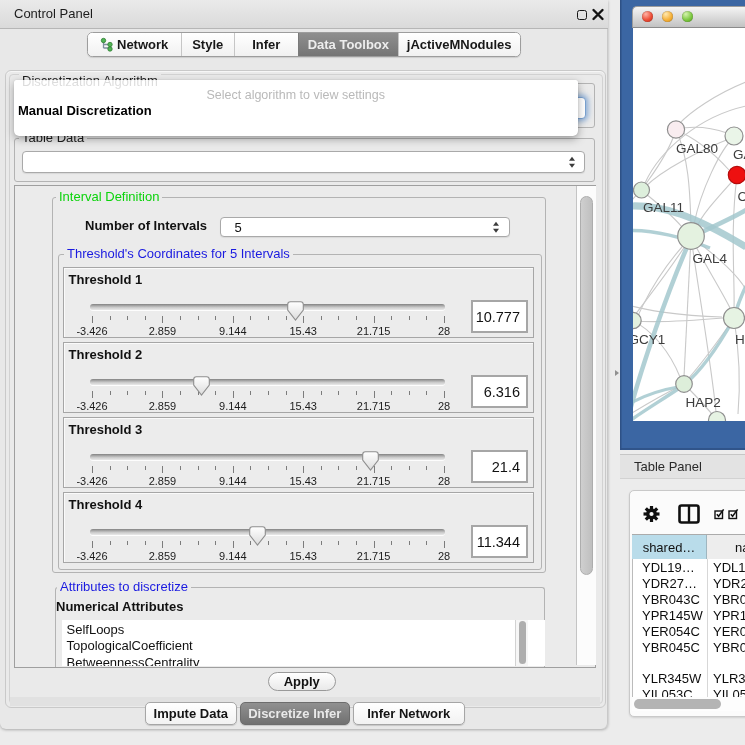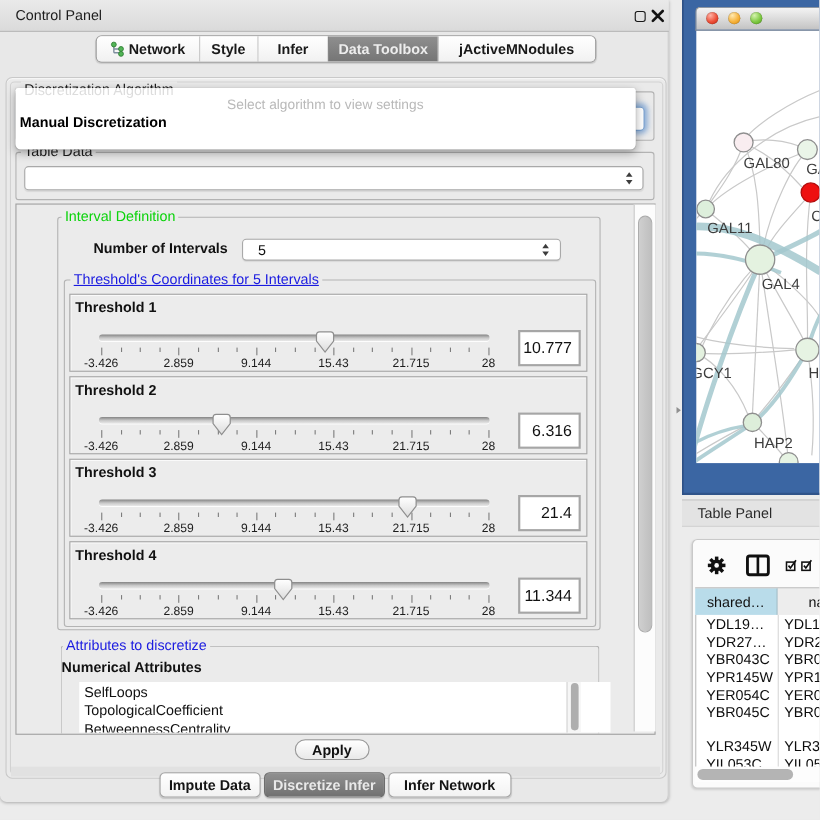--- a/index.html
+++ b/index.html
@@ -51,21 +51,21 @@
      border:1px solid #a6a6a6;box-shadow:inset 1px 1px 0 rgba(255,255,255,.75);box-sizing:border-box;}
   .tpanel .tname{position:absolute;left:5px;top:4px;font-size:13px;font-weight:bold;color:#111;}
   .groove{position:absolute;height:5.5px;border-radius:3px;
      background:linear-gradient(#828282,#c9c9c9 55%,#e9e9e9);box-shadow:0 1px 0 rgba(255,255,255,.9);}
   .tick{position:absolute;width:1px;background:#7c7c7c;}
   .ticklabel{position:absolute;font-size:11px;font-weight:normal;color:#1c1c1c;transform:translateX(-50%);}
   .vbox{position:absolute;left:407.5px;top:32px;width:57px;height:33px;background:#fff;
      border:2px solid #a6a6a6;box-sizing:border-box;font-size:14.5px;color:#111;
      display:flex;align-items:center;justify-content:flex-end;padding-right:6px;}
   
-  #attr-list{left:72px;top:619.5px;width:483px;height:46.5px;background:#fff;overflow:hidden;}
+  #attr-list{left:62px;top:619.5px;width:483px;height:46.5px;background:#fff;overflow:hidden;}
   .litem{position:absolute;left:4.5px;font-size:13px;color:#111;white-space:nowrap;}
   #list-lane{left:515px;top:619.5px;width:12px;height:46.5px;background:#f6f6f6;border-left:1px solid #d2d2d2;}
   #list-thumb{left:518.5px;top:621px;width:7.5px;height:43px;border-radius:4px;background:#aeaeae;}
   
   #apply-btn{left:268px;top:671.5px;width:67.5px;height:19.5px;border-radius:10px;
      background:linear-gradient(#ffffff,#e9e9e9);border:1px solid #999;box-sizing:border-box;
      font-size:13px;font-weight:600;color:#111;display:flex;align-items:center;justify-content:center;}
   .btab{position:absolute;top:701.5px;height:23.5px;border-radius:5px;box-sizing:border-box;
      display:flex;align-items:center;justify-content:center;font-size:13px;font-weight:600;
      background:linear-gradient(#ffffff,#f2f2f2);border:1px solid #a6a6a6;color:#141414;
@@ -139,21 +139,21 @@
     </div>
     <div class="ttab" style="width: 52.8px;">
       <span>Style</span>
     </div>
     <div class="ttab" style="width: 64.4px;">
       <span>Infer</span>
     </div>
     <div class="ttab sel" style="width: 99.7px;">
       <span>Data Toolbox</span>
     </div>
-    <div class="ttab" style="width: 143px;">
+    <div class="ttab" style="width: 122px;">
       <span>jActiveMNodules</span>
     </div>
   </div>
 
 <div class="abs" id="content-panel"></div>
 <div class="abs" id="inner-panel"></div>
 <div class="abs" id="content-bottom-strip"></div>
 
 <div class="abs group" id="alg-group" style="left:14px;top:83px;width:578.5px;height:43px;"></div>
 <div class="gtitle" id="alg-group-title" style="left:19px;top:73.5px;">Discretization Algorithm</div>
@@ -178,21 +178,21 @@
 <div class="abs" id="noi-label" style="left:85px;top:218px;font-size:13px;font-weight:bold;color:#111;">Number of Intervals</div>
 <div class="abs combo" id="noi-combo" style="left:219.5px;top:217px;width:290.5px;height:20px;">
   <span class="val">5</span>
   <span class="stepper" style="right:7px;">
       <i class="up"></i>
       <i class="dn"></i>
     </span>
 </div>
 
 <div class="abs group" id="thr-group" style="left:58px;top:254px;width:482px;height:314px;"></div>
-<div class="gtitle" id="thr-group-title" style="left:64px;top:247px;background:#ebebeb;color:#1a1ae0;text-decoration:underline;">Threshold's Coordinates for 5 Intervals</div>
+<div class="gtitle" id="thr-group-title" style="left:64px;top:247px;background:#ebebeb;color:#1a1ae0;">Threshold's Coordinates for 5 Intervals</div>
 <div id="thr-panels">
     <div class="tpanel" style="top: 267px;">
       <div class="tname">Threshold 1</div>
       <div class="groove" style="left:26px;top:36px;width:355.5px"></div>
       <div class="tick" style="left:28.5px;top:47.5px;height:7.5px"></div>
       <div class="tick" style="left:46.1px;top:47.5px;height:4.5px"></div>
       <div class="tick" style="left:63.7px;top:47.5px;height:4.5px"></div>
       <div class="tick" style="left:81.3px;top:47.5px;height:4.5px"></div>
       <div class="tick" style="left:98.9px;top:47.5px;height:7.5px"></div>
       <div class="tick" style="left:116.5px;top:47.5px;height:4.5px"></div>

